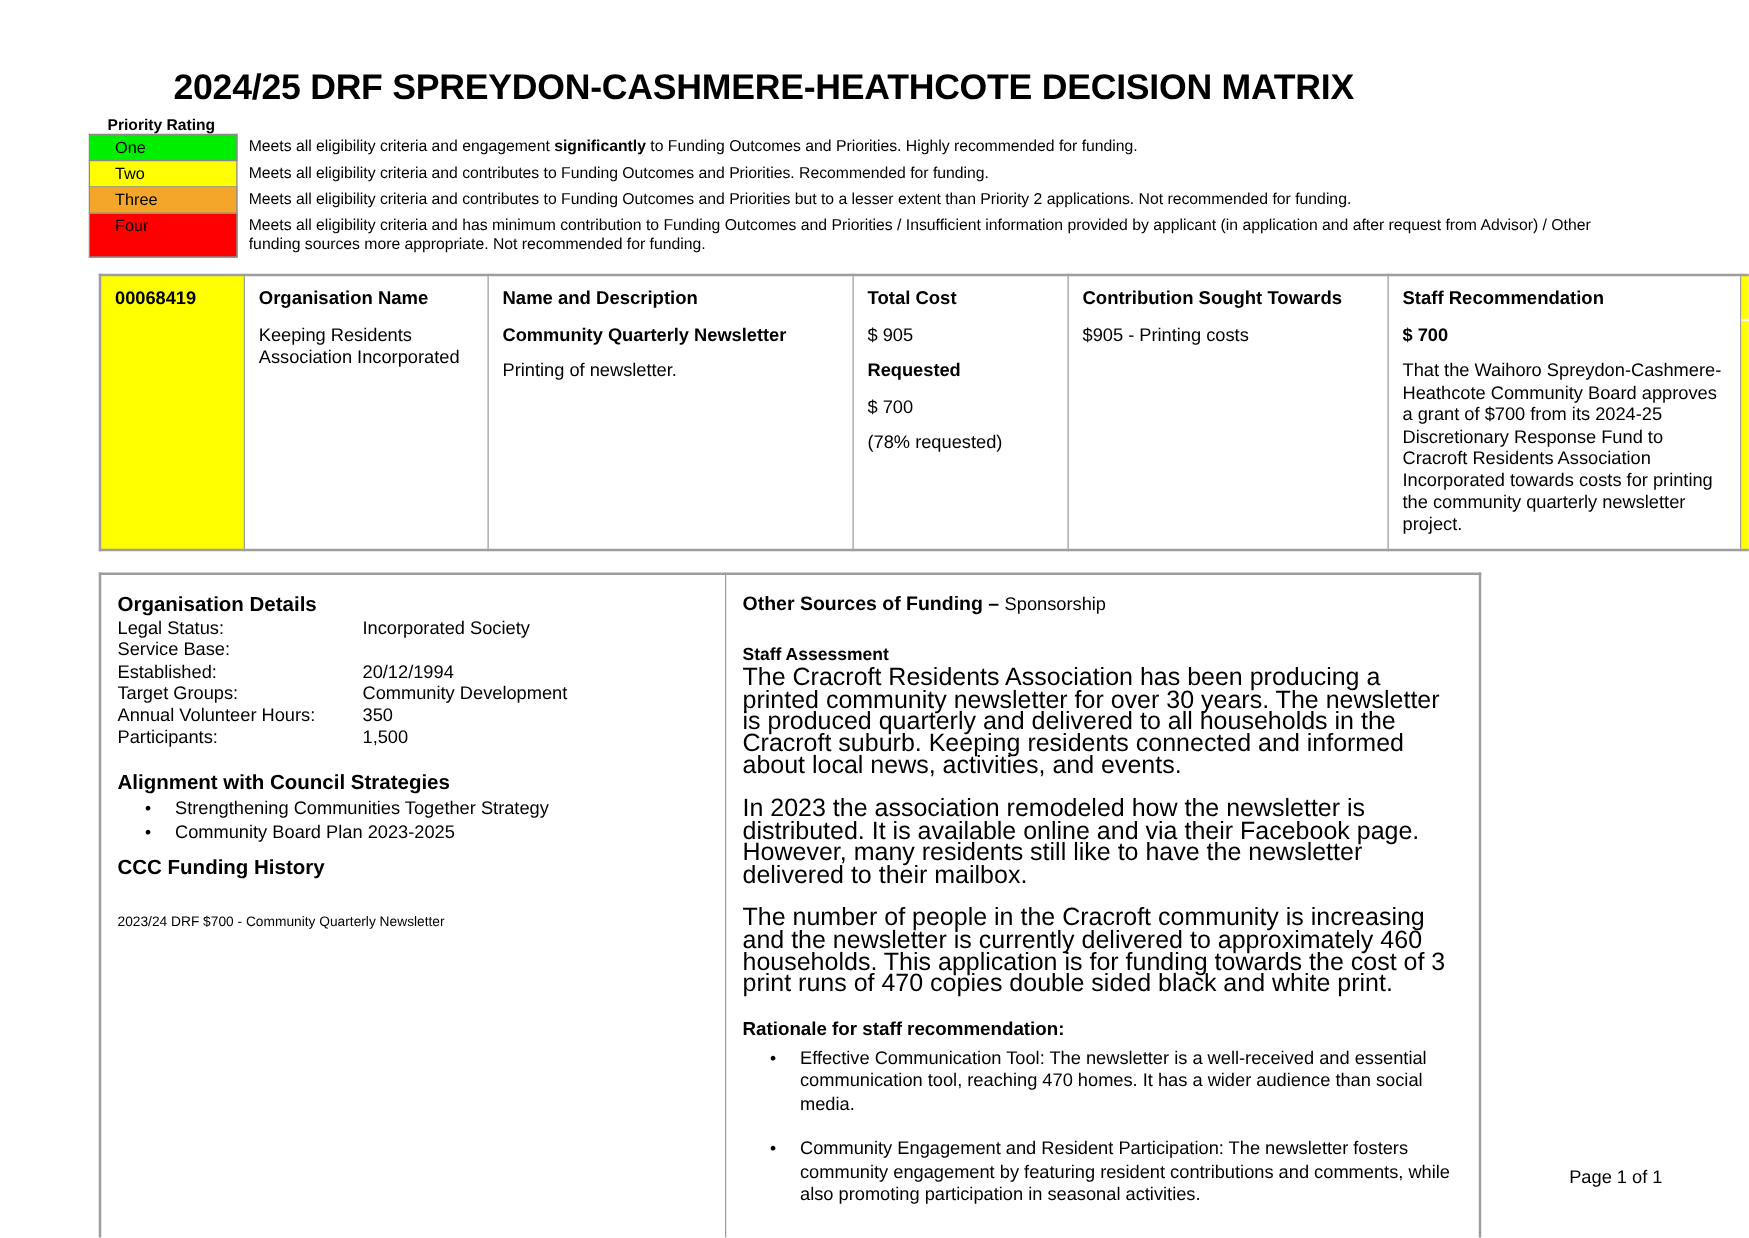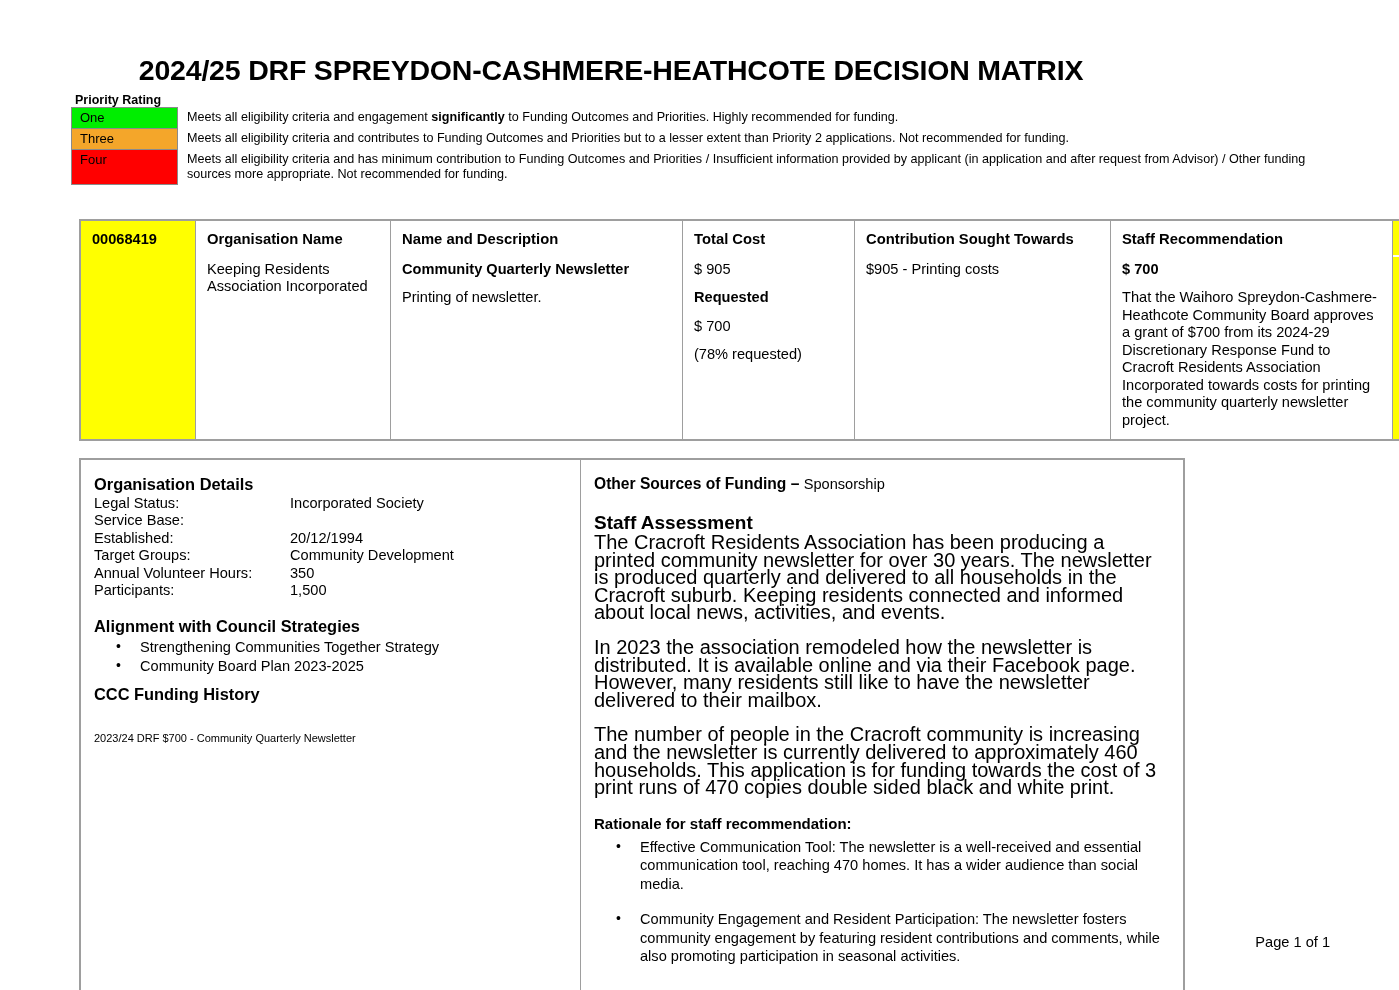--- a/index.html
+++ b/index.html
@@ -33,32 +33,32 @@
   .legend {
     position: absolute;
     top: 93px;
     left: 71px;
     width: 1245px;
   }
   .legend-title {
     font-size: 12.5px;
     font-weight: bold;
     line-height: 14px;
-    margin-left: 4px;
+    margin-left: 15px;
   }
   .legend-table {
     border-collapse: collapse;
     width: 100%;
     table-layout: fixed;
   }
   .legend-swatch {
     width: 97px;
     border: 1px solid #8a8a8a;
     font-size: 13px;
-    padding: 2px 0 2px 8px;
+    padding: 2px 0 2px 20px;
     vertical-align: top;
     line-height: 16px;
     height: 16px;
   }
   .legend-desc {
     font-size: 12.6px;
     line-height: 15.5px;
     padding: 2px 0 2px 9px;
     vertical-align: top;
     border: none;
@@ -194,21 +194,21 @@
     margin: 0 0 17px 0;
   }
   .hist-line {
     font-size: 11px;
     line-height: 17.6px;
     margin-top: 26px;
   }
 
   .assess-head {
     font-weight: bold;
-    font-size: 19px;
+    font-size: 14px;
     line-height: 20px;
     margin: 19px 0 1px 0;
   }
   .rationale-head {
     font-weight: bold;
     font-size: 15px;
     line-height: 20px;
     margin: 0 0 4px 0;
   }
 
@@ -227,20 +227,24 @@
 
 <div class="doc-title">2024/25 DRF SPREYDON-CASHMERE-HEATHCOTE DECISION MATRIX</div>
 
 <div class="legend">
   <div class="legend-title">Priority Rating</div>
   <table class="legend-table">
     <tbody>
       <tr>
         <td class="legend-swatch sw-one">One</td>
         <td class="legend-desc"><span>Meets all eligibility criteria and engagement </span><b>significantly</b><span> to Funding Outcomes and Priorities.  Highly recommended for funding.</span></td>
+      </tr>
+      <tr>
+        <td class="legend-swatch sw-two">Two</td>
+        <td class="legend-desc">Meets all eligibility criteria and contributes to Funding Outcomes and Priorities.  Recommended for funding.</td>
       </tr>
       <tr>
         <td class="legend-swatch sw-three">Three</td>
         <td class="legend-desc">Meets all eligibility criteria and contributes to Funding Outcomes and Priorities but to a lesser extent than Priority 2 applications.  Not recommended for funding.</td>
       </tr>
       <tr>
         <td class="legend-swatch sw-four">Four</td>
         <td class="legend-desc">Meets all eligibility criteria and has minimum contribution to Funding Outcomes and Priorities / Insufficient information provided by applicant (in application and after request from Advisor) / Other funding sources more appropriate.  Not recommended for funding.</td>
       </tr>
     </tbody>
@@ -272,21 +276,21 @@
       </td>
 
       <td class="col-contr">
         <div class="cell-head">Contribution Sought Towards</div>
         <div>$905 - Printing costs</div>
       </td>
 
       <td class="col-staff">
         <div class="cell-head">Staff Recommendation</div>
         <div class="cell-sub cell-line">$   700</div>
-        <div>That the Waihoro Spreydon-Cashmere-Heathcote Community Board approves a grant of $700 from its 2024-29 Discretionary Response Fund to Cracroft Residents Association Incorporated towards costs for printing the community quarterly newsletter project.</div>
+        <div>That the Waihoro Spreydon-Cashmere-Heathcote Community Board approves a grant of $700 from its 2024-25 Discretionary Response Fund to Cracroft Residents Association Incorporated towards costs for printing the community quarterly newsletter project.</div>
       </td>
 
       <td class="col-prio">
         <div class="prio-inner-head">Priority</div>
         <div class="prio-inner-val">2</div>
       </td>
     </tr>
   </tbody>
 </table>
 

